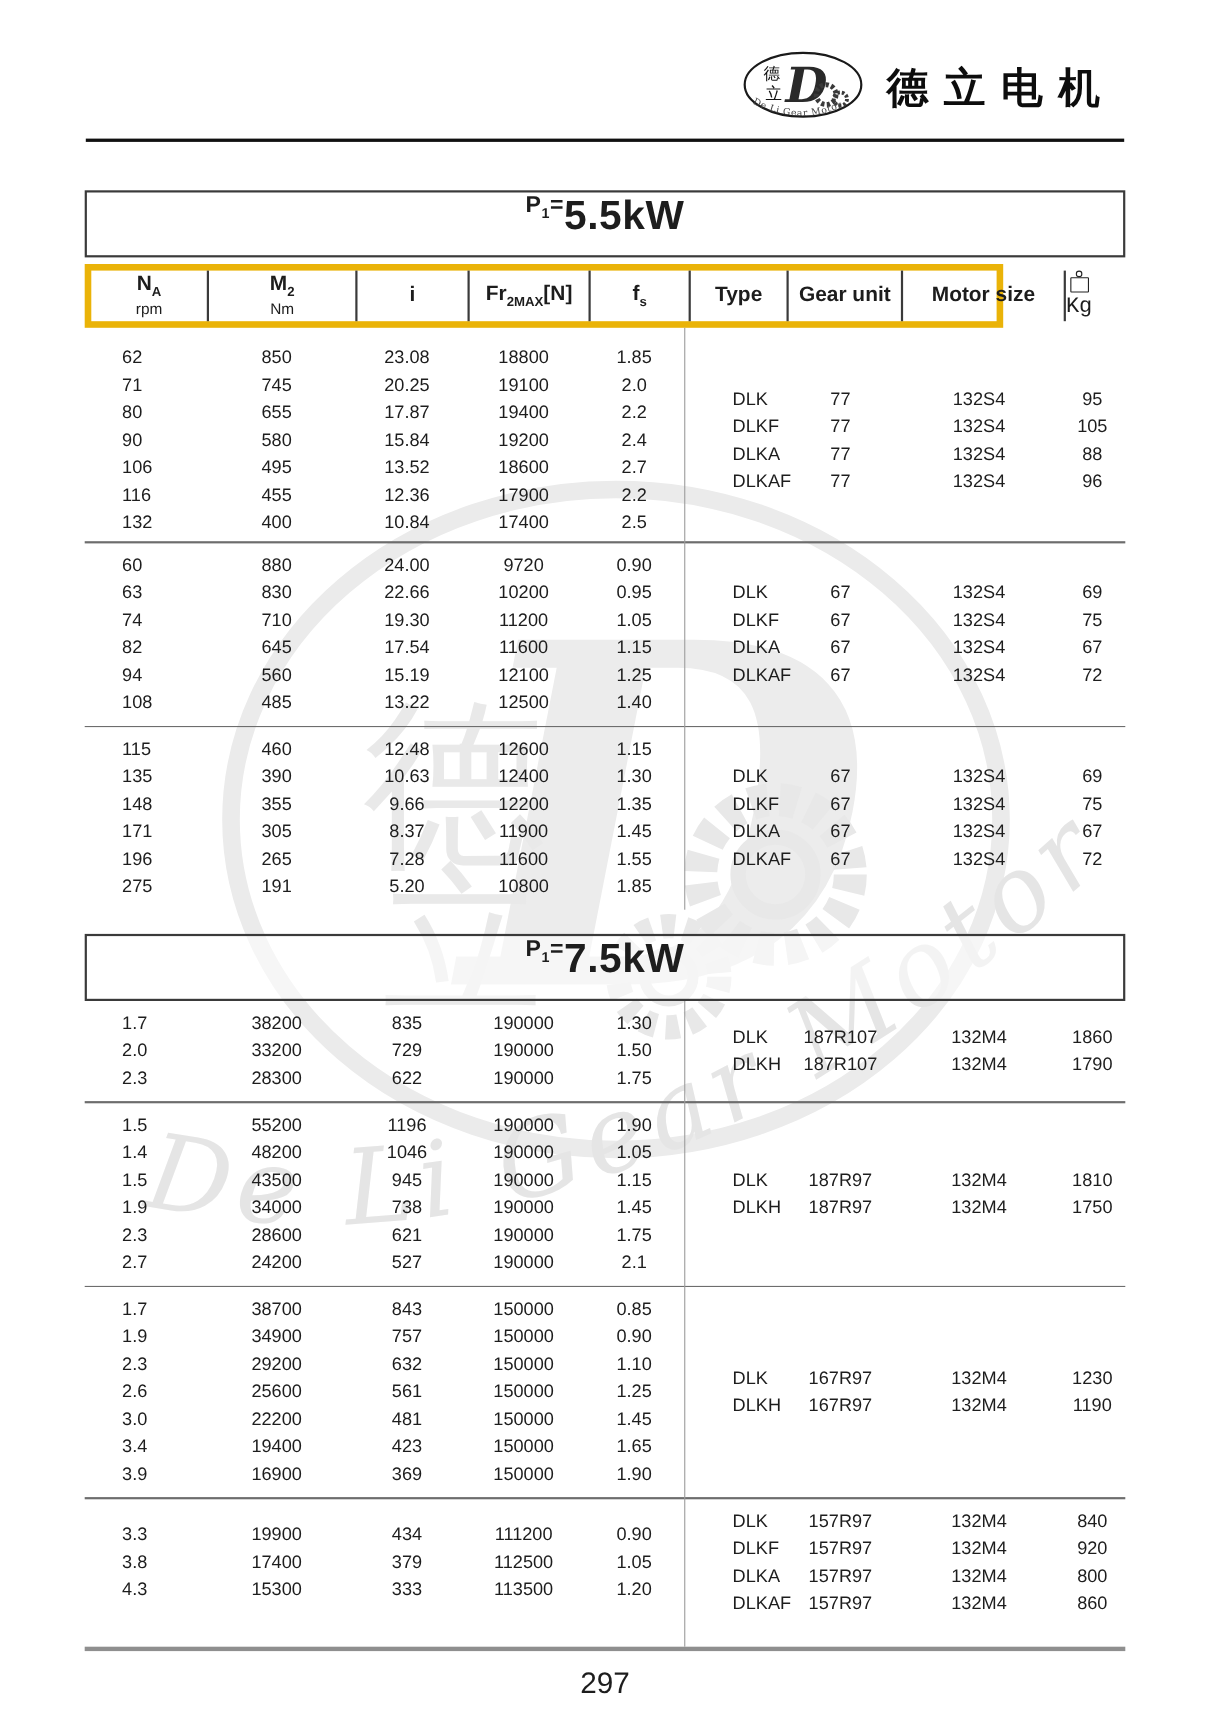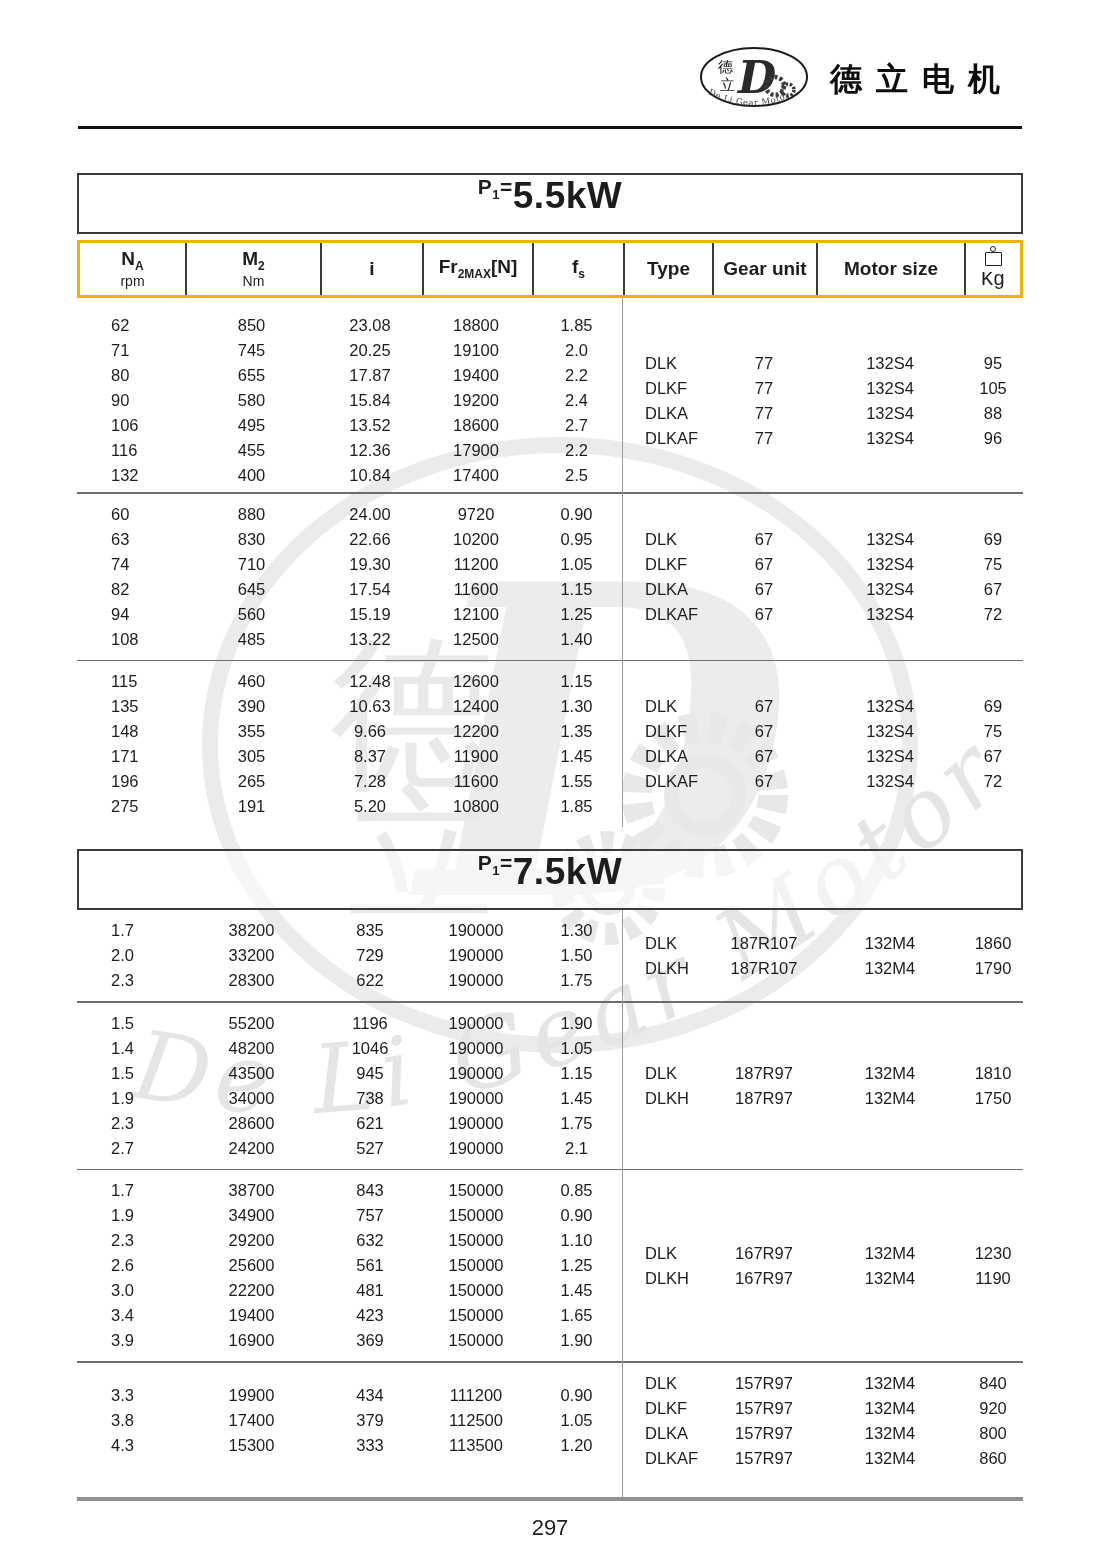--- a/index.html
+++ b/index.html
@@ -6,36 +6,36 @@
   body{
     width:1100px;height:1555px;background:#ffffff;position:relative;overflow:hidden;
     font-family:"Liberation Sans", sans-serif;color:#1d1d1d;
   }
   .watermark{position:absolute;left:0;top:0;width:1100px;height:1555px;z-index:0;pointer-events:none;}
   .content{position:relative;z-index:1;}
 
   
   .pagehead{padding-top:44px;margin:0 78px;}
   .brandrow{display:flex;justify-content:flex-end;align-items:center;gap:14px;padding-right:8px;}
-  .brand-cn{font-family:Liberation Serif, serif;font-weight:900;font-size:32px;letter-spacing:14px;color:#0d0d0d;white-space:nowrap;}
+  .brand-cn{font-family:Liberation Serif, serif;font-weight:900;font-size:38px;letter-spacing:14px;color:#0d0d0d;white-space:nowrap;}
   .head-rule{margin-top:10px;height:3px;background:#101010;}
 
   
   .sheet{margin:0 77px;width:946px;}
   .tbox{border:2px solid #3a3a3a;height:57px;display:flex;align-items:flex-start;justify-content:center;
         background:rgba(255,255,255,0.55);box-sizing:content-box;}
   .tbox-first{margin-top:44px;}
   .tbox-next{margin-top:22px;}
   .tp{font-weight:bold;font-size:21px;letter-spacing:0.5px;}
   .tp sub{font-size:13px;font-weight:bold;}
   .tv{font-weight:bold;font-size:37px;letter-spacing:0.5px;}
 
-  .hrow{margin-top:6px;display:grid;width:946px;box-sizing:border-box;
+  .hrow{margin-top:6px;display:grid;width:835px;box-sizing:border-box;
         grid-template-columns:107px 135px 102px 110px 91px 89px 104px 148px 1fr;
-        border:3px solid #eab308;height:58px;}
+        border:6px solid #eab308;height:58px;}
   .hcell{border-right:2px solid #3a3a3a;display:flex;flex-direction:column;align-items:center;justify-content:center;
          line-height:1.1;box-sizing:border-box;}
   .hcell:last-child{border-right:none;}
   .hmain{font-weight:bold;font-size:19px;}
   .hmain sub{font-size:12px;}
   .hunit{font-size:14px;margin-top:1px;text-align:right;}
   .hcell.kg .hmain{font-weight:normal;font-size:20px;margin-top:3px;font-family:Liberation Mono, monospace;}
   .wicon{width:15px;height:12px;border:1.6px solid #222;border-radius:1px;position:relative;margin-top:4px;background:#fff;}
   .wicon::before{content:"";position:absolute;left:50%;top:-7px;transform:translateX(-50%);
                  width:4px;height:4px;border:1.5px solid #222;border-radius:50%;background:#fff;}
@@ -43,25 +43,25 @@
   
   .tdata{position:relative;}
   .vdiv{position:absolute;left:545px;top:0;bottom:0;width:1px;background:#9c9c9c;}
   .grp{display:flex;align-items:center;padding:8px 0;}
   .grp.pad-top-lg{padding-top:15px;padding-bottom:4px;}
   .grp.pad-bottom-lg{padding-bottom:26px;}
   .grp-left{width:545px;display:grid;grid-template-columns:107px 135px 102px 110px 91px;}
   .grp-right{width:400px;display:grid;grid-template-columns:90px 104px 148px 58px;}
   .cell{height:25px;line-height:25px;font-size:16.5px;text-align:center;color:#1d1d1d;}
   .c-na{text-align:left;padding-left:34px;box-sizing:border-box;}
-  .c-type{text-align:left;padding-left:23px;box-sizing:border-box;}
+  .c-type{text-align:left;padding-left:44px;box-sizing:border-box;}
   .sep{height:1.5px;background:#6d6d6d;}
 
   .bottom-rule{height:4px;background:#8f8f8f;margin-top:0;}
-  .pagenum{text-align:center;margin-top:14px;font-size:22px;color:#1d1d1d;}
+  .pagenum{text-align:center;margin-top:14px;font-size:27px;color:#1d1d1d;}
 </style>
 </head>
 <body>
 
 <svg class="watermark" width="1100" height="1555" viewBox="0 0 1100 1555" xmlns="http://www.w3.org/2000/svg">
   <ellipse cx="560" cy="745" rx="350" ry="300" fill="none" stroke="#ebebeb" stroke-width="16"></ellipse>
   <text x="420" y="895" font-size="430" font-style="italic" font-weight="bold" fill="#ececec" font-family="DejaVu Serif, serif">D</text>
   <text x="330" y="770" font-size="165" fill="#e9e9e9" font-family="DejaVu Sans, sans-serif">德</text>
   <text x="348" y="905" font-size="145" fill="#e9e9e9" font-family="DejaVu Sans, sans-serif">立</text>
   <g>

